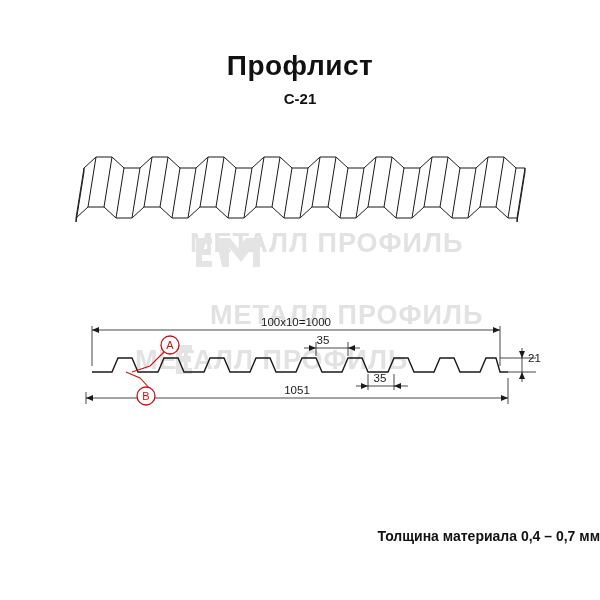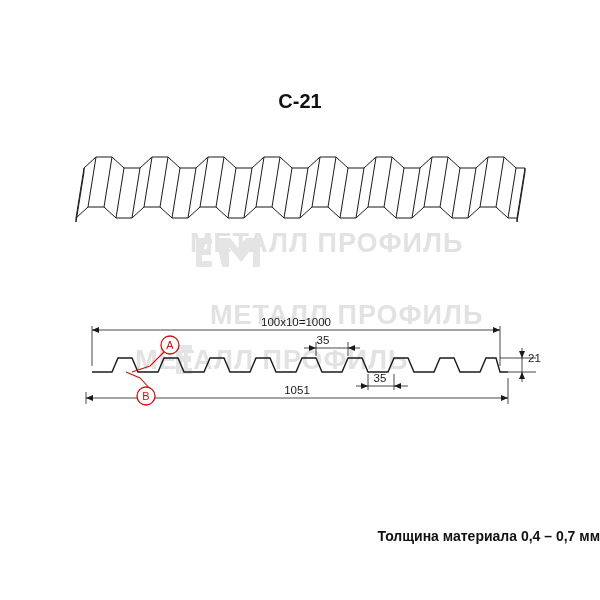--- a/index.html
+++ b/index.html
@@ -30,21 +30,21 @@
     font-weight: bold;
     letter-spacing: 0.5px;
     color: #111;
   }
   .subtitle {
     position: absolute;
     top: 90px;
     left: 0;
     width: 600px;
     text-align: center;
-    font-size: 20px;
+    font-size: 15px;
     font-weight: bold;
     color: #111;
   }
   .footnote {
     position: absolute;
     top: 528px;
     left: 0;
     width: 600px;
     text-align: right;
     font-size: 14px;
@@ -70,20 +70,21 @@
   }
   .wm1 { top: 228px; left: 190px; }
   .wm2 { top: 300px; left: 210px; }
   .wm3 { top: 345px; left: 135px; }
 </style>
 </head>
 <body>
 
 <div class="page">
 
+  <div class="title">Профлист</div>
   <div class="subtitle">С-21</div>
 
   <div class="wm wm1">МЕТАЛЛ ПРОФИЛЬ</div>
   <div class="wm wm2">МЕТАЛЛ ПРОФИЛЬ</div>
   <div class="wm wm3">МЕТАЛЛ ПРОФИЛЬ</div>
 
   <svg class="art" viewBox="0 0 600 600">
 
     <g opacity="1">
       <path d="M196 238 l16 0 0 6 -10 0 0 5 9 0 0 6 -9 0 0 6 10 0 0 6 -16 0 z" fill="#e4e4e4"></path>

